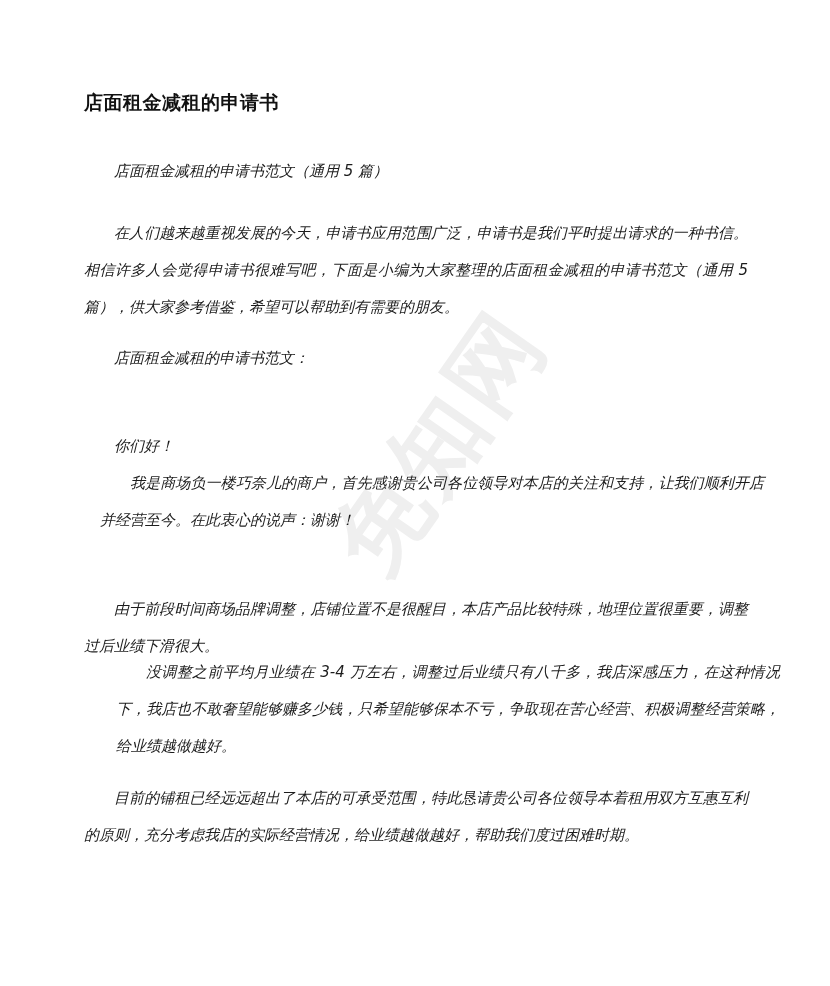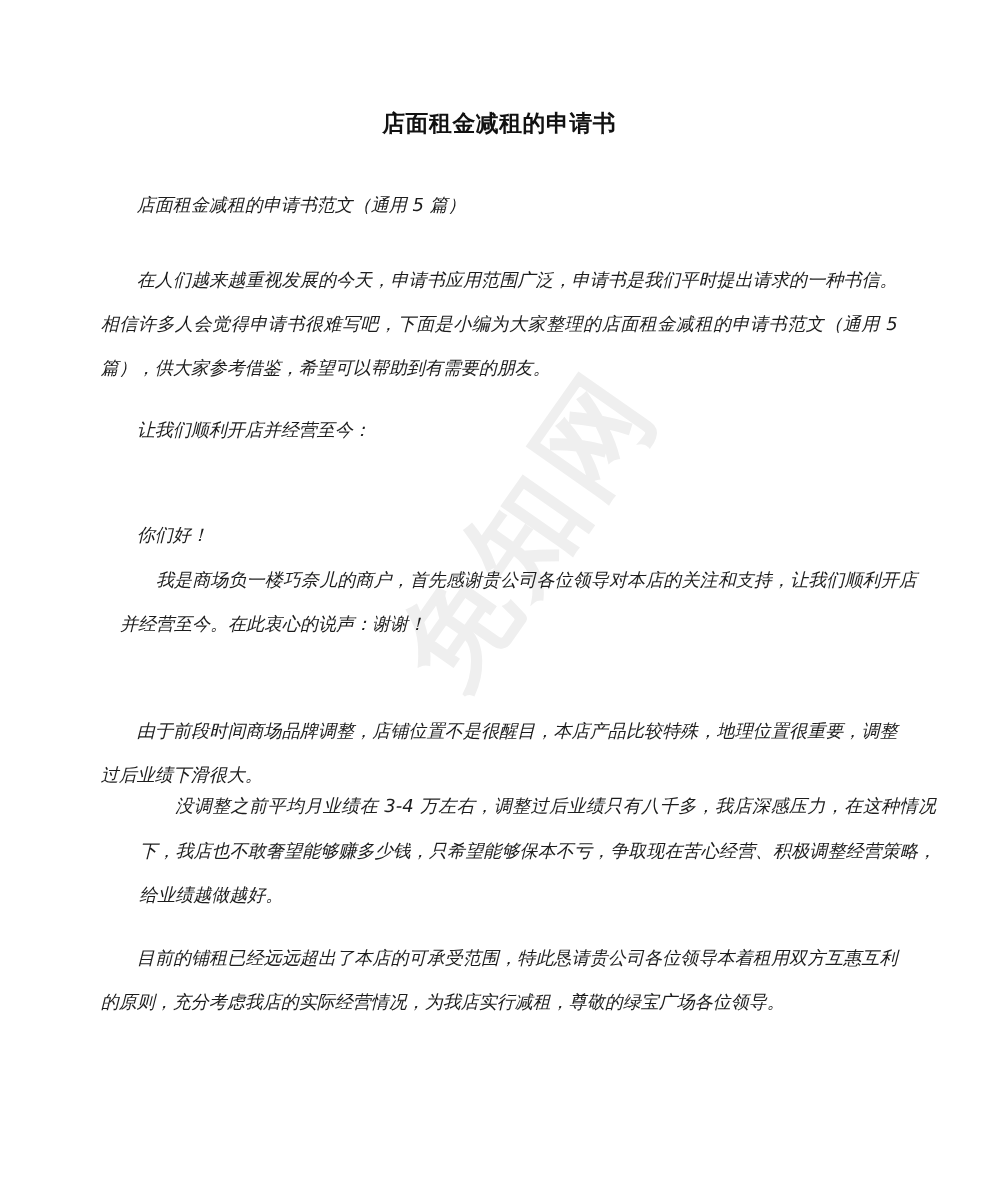--- a/index.html
+++ b/index.html
@@ -44,21 +44,21 @@
       left: 84px;
       top: 0;
       width: 664px;
       z-index: 1;
     }
     .title {
       position: absolute;
       top: 90px;
       left: 0;
       width: 664px;
-      text-align: center;
+      text-align: left;
       font-size: 19px;
       font-weight: bold;
       color: #111;
       letter-spacing: 0.5px;
     }
     .para {
       position: absolute;
       left: 0;
       width: 664px;
       font-size: 15px;
@@ -82,20 +82,20 @@
 <body>
 
 <div class="page">
   <div class="watermark">免知网</div>
 
   <div class="content">
     <div class="title">店面租金减租的申请书</div>
 
     <p class="para p0">店面租金减租的申请书范文（通用 5 篇）</p>
     <p class="para p1">在人们越来越重视发展的今天，申请书应用范围广泛，申请书是我们平时提出请求的一种书信。相信许多人会觉得申请书很难写吧，下面是小编为大家整理的店面租金减租的申请书范文（通用 5 篇），供大家参考借鉴，希望可以帮助到有需要的朋友。</p>
-    <p class="para p2">让我们顺利开店并经营至今：</p>
+    <p class="para p2">店面租金减租的申请书范文：</p>
     <p class="para p3">你们好！</p>
     <p class="para p4">我是商场负一楼巧奈儿的商户，首先感谢贵公司各位领导对本店的关注和支持，让我们顺利开店并经营至今。在此衷心的说声：谢谢！</p>
     <p class="para p5">由于前段时间商场品牌调整，店铺位置不是很醒目，本店产品比较特殊，地理位置很重要，调整过后业绩下滑很大。</p>
     <p class="para p6">没调整之前平均月业绩在 3-4 万左右，调整过后业绩只有八千多，我店深感压力，在这种情况下，我店也不敢奢望能够赚多少钱，只希望能够保本不亏，争取现在苦心经营、积极调整经营策略，给业绩越做越好。</p>
-    <p class="para p7">目前的铺租已经远远超出了本店的可承受范围，特此恳请贵公司各位领导本着租用双方互惠互利的原则，充分考虑我店的实际经营情况，为我店实行减租，尊敬的绿宝广场各位领导。</p>
+    <p class="para p7">目前的铺租已经远远超出了本店的可承受范围，特此恳请贵公司各位领导本着租用双方互惠互利的原则，充分考虑我店的实际经营情况，给业绩越做越好，帮助我们度过困难时期。</p>
   </div>
 </div>
 
 </body></html>

